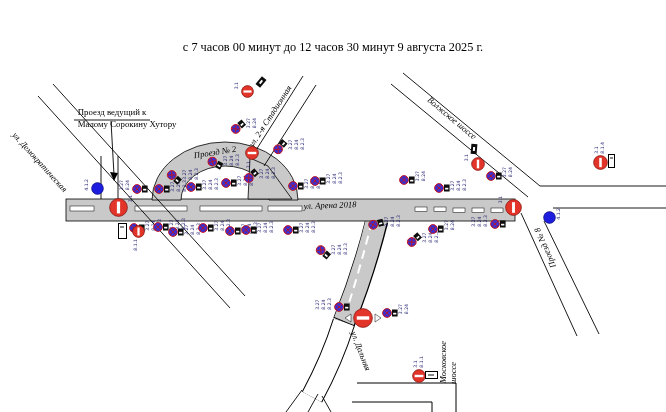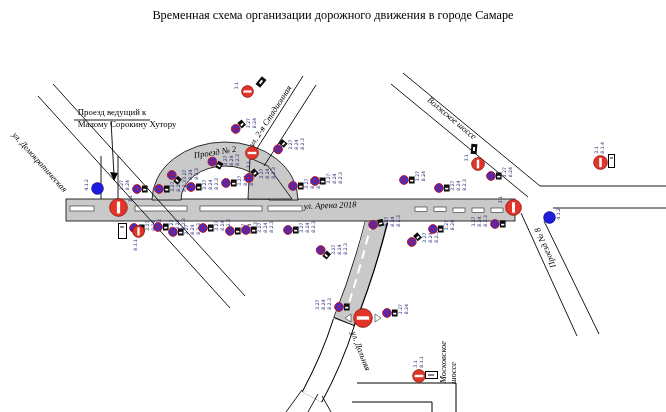--- a/index.html
+++ b/index.html
@@ -83,21 +83,21 @@
       <path d="M357,383 H456 V412" fill="none" stroke="#000" stroke-width="1"></path>
       <path d="M352,402 H432 V412" fill="none" stroke="#000" stroke-width="1"></path>
     </g>
     <g>
       <line x1="74" y1="120" x2="150" y2="120"></line>
       <line x1="111" y1="121" x2="114" y2="175"></line>
       <polygon points="114,181 110,172 118,173" fill="#000"></polygon>
     </g>
   </svg>
 
-  <div class="title-line" style="top:8px">Временная схема организации дорожного движения в городе Самаре</div>
+  <div class="title-line" style="top:40px">с 7 часов 00 минут до 12 часов 30 минут 9 августа 2025 г.</div>
 
   <div class="ann" style="left:112px;top:107px">Проезд ведущий к</div>
   <div class="ann" style="left:127px;top:119px">Малому Сорокину Хутору</div>
 
   <div id="labels-layer">
       <div class="road-label" style="left: 40px; top: 162px; transform: translate(-50%, -50%) rotate(48deg);">ул. Демократическая</div>
       <div class="road-label" style="left: 215px; top: 152px; transform: translate(-50%, -50%) rotate(-9deg);">Проезд № 2</div>
       <div class="road-label" style="left: 270px; top: 116px; transform: translate(-50%, -50%) rotate(-57deg);">ул. 2-я Стадионная</div>
       <div class="road-label" style="left: 330px; top: 205px; transform: translate(-50%, -50%) rotate(-2deg);">ул. Арена 2018</div>
       <div class="road-label" style="left: 452px; top: 118px; transform: translate(-50%, -50%) rotate(40deg);">Волжское шоссе</div>

